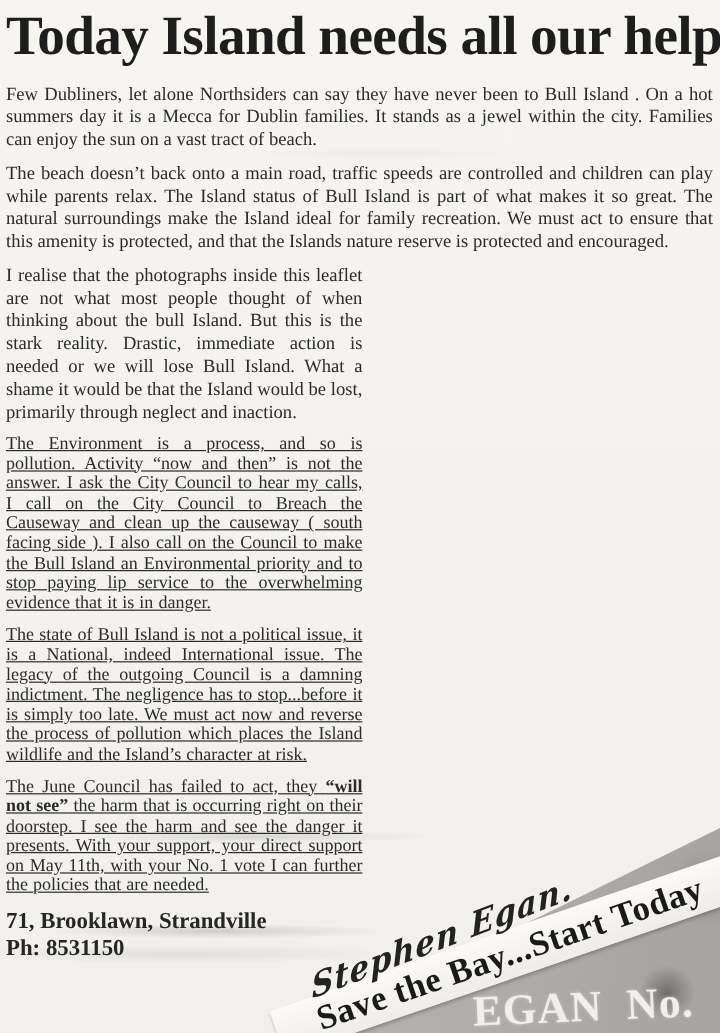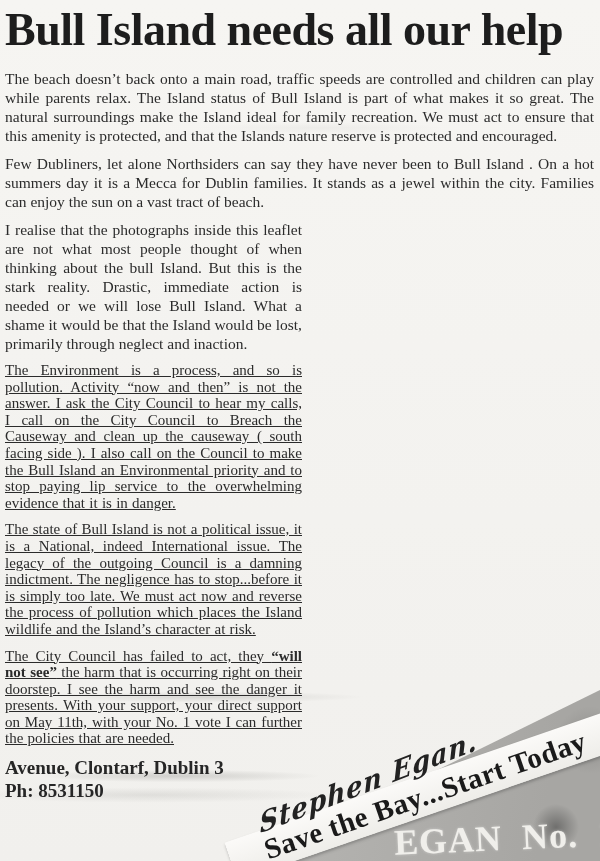--- a/index.html
+++ b/index.html
@@ -106,35 +106,35 @@
     color:#222;
     transform:rotate(-21deg) skewX(-18deg);
     white-space:nowrap;
   }
 </style>
 </head>
 <body>
 
 <div class="page">
 
-  <h1 class="headline">Bull Island needs all our help</h1>
+  <h1 class="headline">Today Island needs all our help</h1>
 
   <div class="flow">
+    <p class="para">Few Dubliners, let alone Northsiders can say they have never been to Bull Island . On a hot summers day it is a Mecca for Dublin families. It stands as a jewel within the city. Families can enjoy the sun on a vast tract of beach.</p>
     <p class="para">The beach doesn’t back onto a main road, traffic speeds are controlled and children can play while parents relax. The Island status of Bull Island is part of what makes it so great. The natural surroundings make the Island ideal for family recreation. We must act to ensure that this amenity is protected, and that the Islands nature reserve is protected and encouraged.</p>
-    <p class="para">Few Dubliners, let alone Northsiders can say they have never been to Bull Island . On a hot summers day it is a Mecca for Dublin families. It stands as a jewel within the city. Families can enjoy the sun on a vast tract of beach.</p>
 
     <div class="col-spacer"></div>
 
     <p class="para">I realise that the photographs inside this leaflet are not what most people thought of when thinking about the bull Island. But this is the stark reality. Drastic, immediate action is needed or we will lose Bull Island. What a shame it would be that the Island would be lost, primarily through neglect and inaction.</p>
     <p class="para tight">The Environment is a process, and so is pollution. Activity “now and then” is not the answer. I ask the City Council to hear my calls, I call on the City Council to Breach the Causeway and clean up the causeway ( south facing side ). I also call on the Council to make the Bull Island an Environmental priority and to stop paying lip service to the overwhelming evidence that it is in danger.</p>
     <p class="para tight">The state of Bull Island is not a political issue, it is a National, indeed International issue. The legacy of the outgoing Council is a damning indictment. The negligence has to stop...before it is simply too late. We must act now and reverse the process of pollution which places the Island wildlife and the Island’s character at risk.</p>
-    <p class="para tight"><span>The City Council has failed to act, they </span><b>“will not see”</b><span> the harm that is occurring right on their doorstep. I see the harm and see the danger it presents. With your support, your direct support on May 11th, with your No. 1 vote I can further the policies that are needed.</span></p>
+    <p class="para tight"><span>The June Council has failed to act, they </span><b>“will not see”</b><span> the harm that is occurring right on their doorstep. I see the harm and see the danger it presents. With your support, your direct support on May 11th, with your No. 1 vote I can further the policies that are needed.</span></p>
 
     <div class="address">
-      <div>Avenue, Clontarf, Dublin 3</div>
+      <div>71, Brooklawn, Strandville</div>
       <div>Ph: 8531150</div>
     </div>
   </div>
 
   <div class="corner-shade"></div>
   <div class="vote-label">EGAN No. 1</div>
   <div class="ribbon">Save the Bay...Start Today</div>
   <div class="signature">Stephen Egan.</div>
 
 </div>

